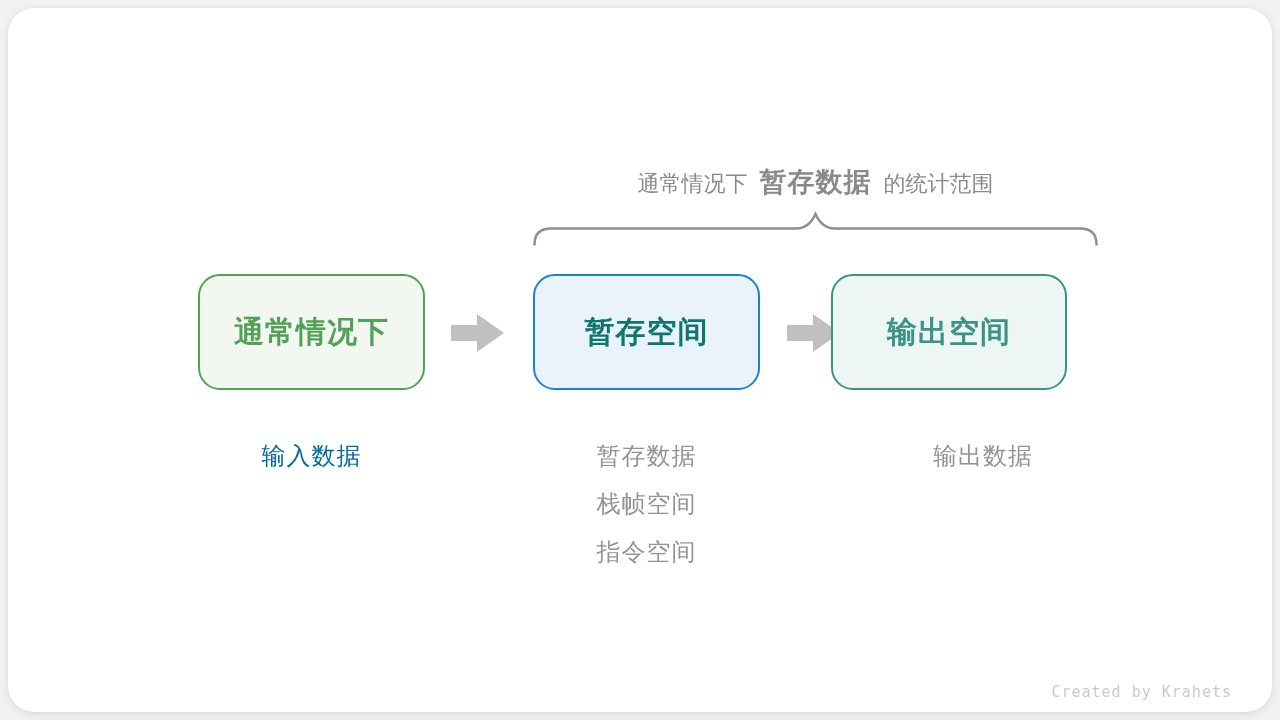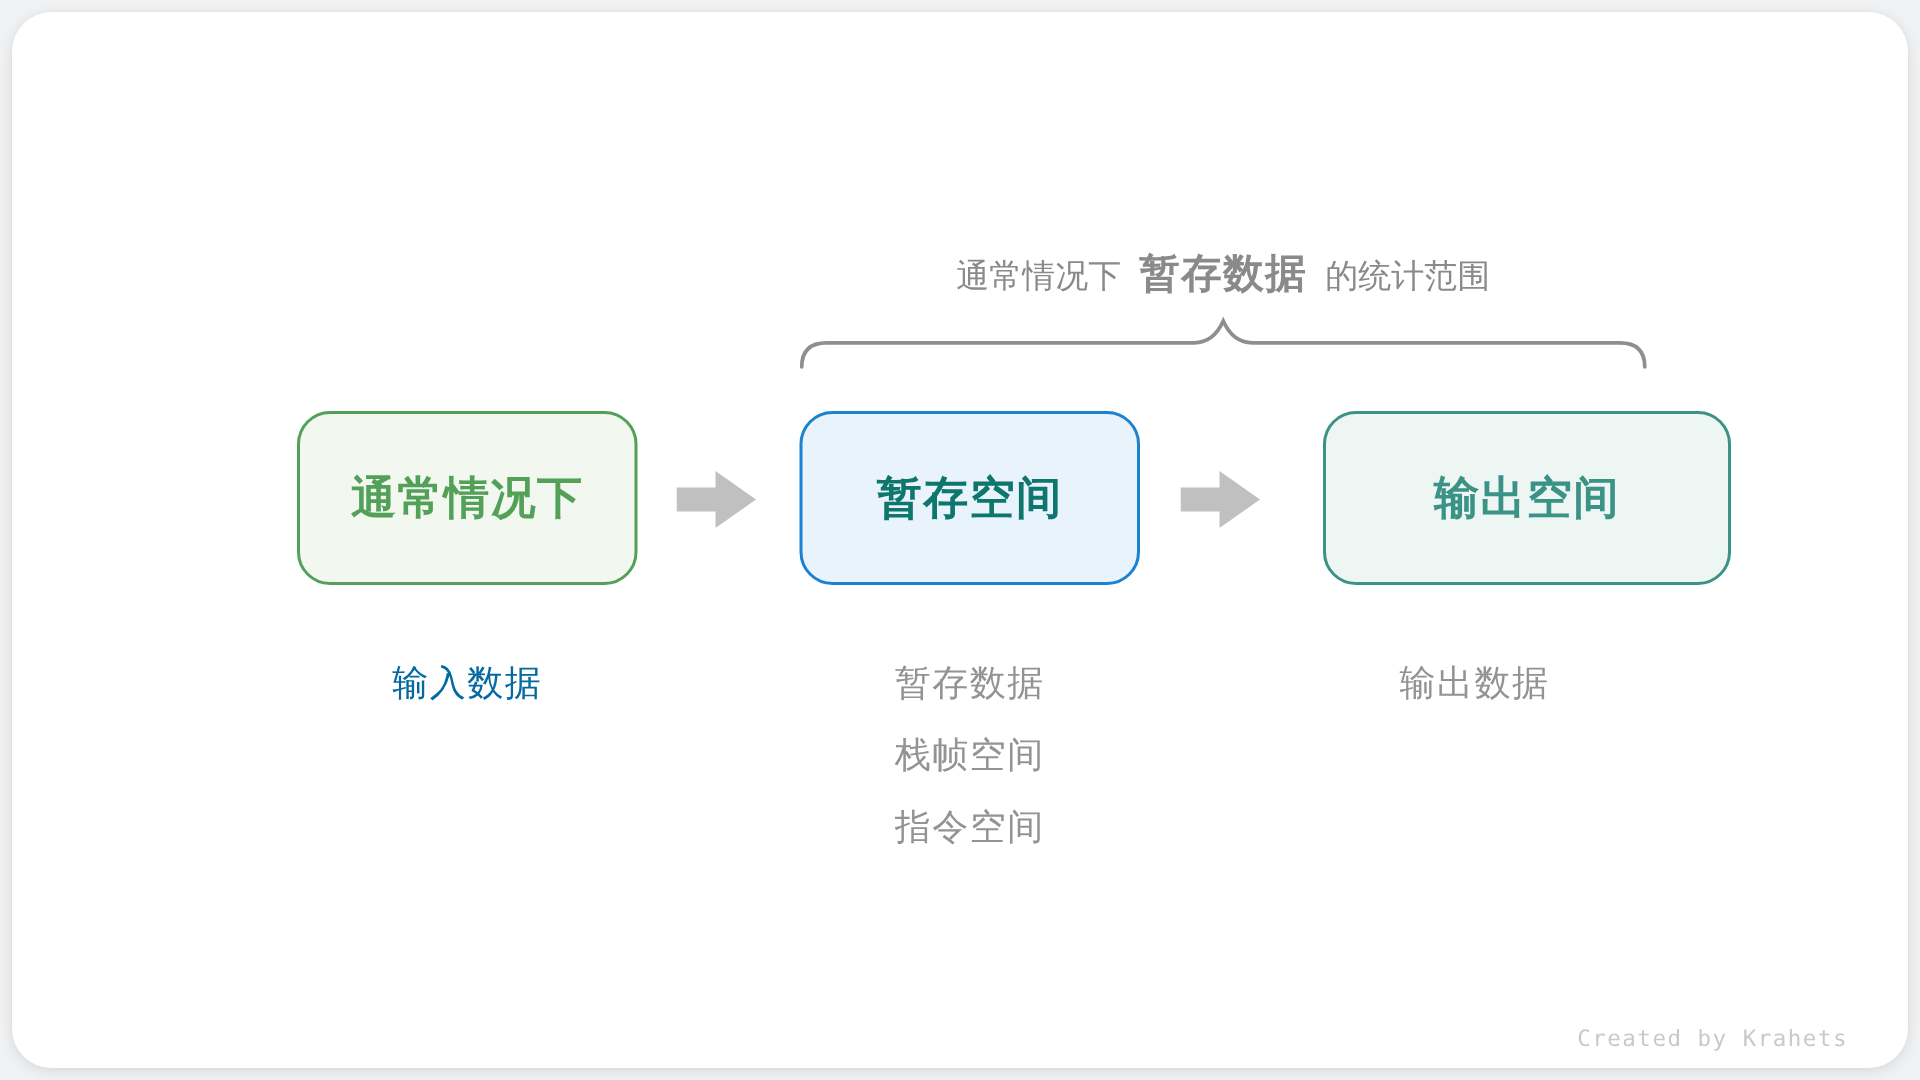--- a/index.html
+++ b/index.html
@@ -39,21 +39,21 @@
     border-radius: 22px;
     display: flex;
     align-items: center;
     justify-content: center;
     font-size: 30px;
     font-weight: bold;
     letter-spacing: 1px;
   }
   .node-1 { left: 190px; width: 227px; }
   .node-2 { left: 525px; width: 227px; }
-  .node-3 { left: 874px; width: 272px; }
+  .node-3 { left: 823px; width: 236px; }
   .arrow {
     position: absolute; top: 305px; width: 54px; height: 40px;
   }
   .arrow-1 { left: 443px; }
   .arrow-2 { left: 779px; }
   .sublabels {
     position: absolute;
     top: 424px;
     display: flex;
     flex-direction: column;

